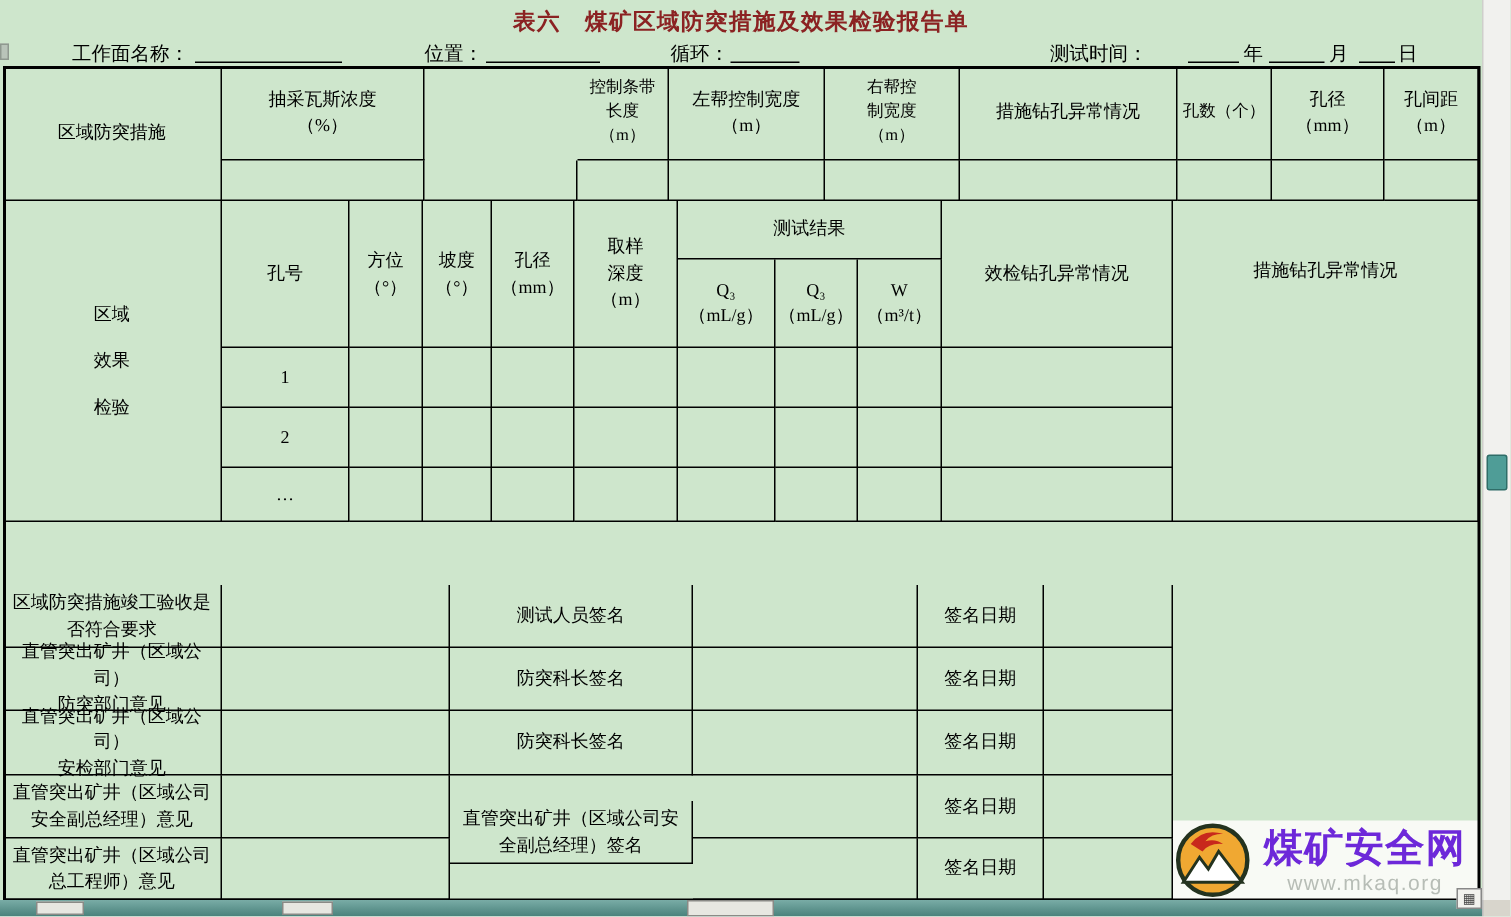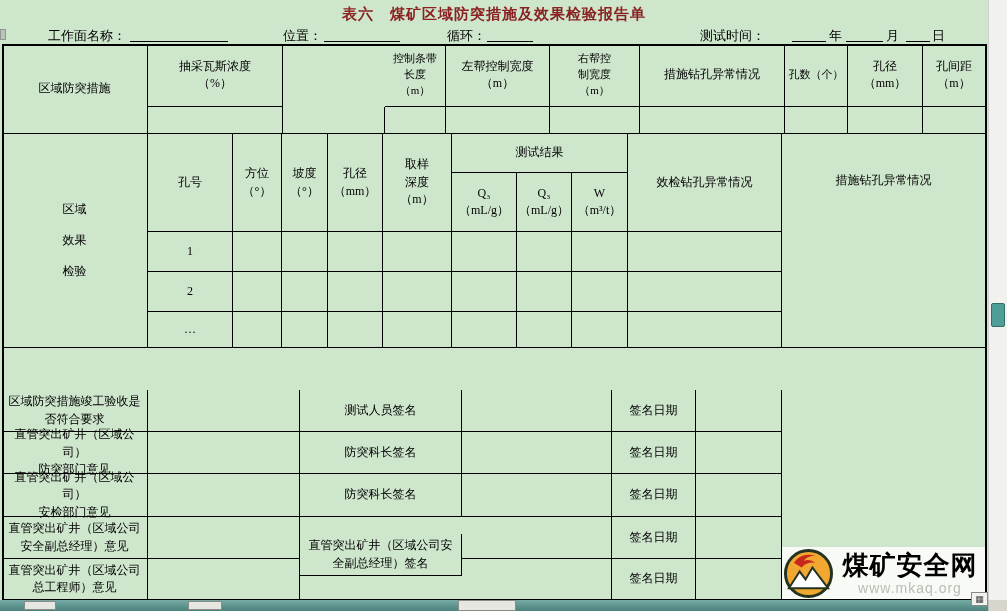--- a/index.html
+++ b/index.html
@@ -16,21 +16,21 @@
   .c.left{justify-content:flex-start;text-align:left;}
   .c.top{align-items:flex-start;}
   .c.s11{font-size:11px;}
   .c.tall{line-height:2.6;}
   .outer{position:absolute;left:2px;top:44px;width:985px;height:557px;
          border:2px solid #000;box-sizing:border-box;pointer-events:none;z-index:4;}
   
   .wm{position:absolute;left:782px;top:547px;width:204px;height:53px;background:#f8faf5;z-index:3;}
   .wm-logo{position:absolute;left:1px;top:1px;width:51px;height:51px;}
   .wm-name{position:absolute;left:54px;top:1px;width:148px;text-align:center;font-size:26px;
-           font-weight:bold;color:#000000;letter-spacing:1px;}
+           font-weight:bold;color:#6d28d9;letter-spacing:1px;}
   .wm-url{position:absolute;left:54px;top:33px;width:148px;text-align:center;font-size:14px;
           color:#b7bdb6;letter-spacing:1px;font-family:"Liberation Sans",sans-serif;}
   
   .vscroll{position:absolute;left:988px;top:0;width:19px;height:611px;background:#f1f1ee;
            border-left:1px solid #cfcfcb;box-sizing:border-box;z-index:5;}
   .vthumb{position:absolute;left:991px;top:303px;width:14px;height:24px;background:#4f9d97;
           border:1px solid #2f6d68;border-radius:2px;box-sizing:border-box;z-index:6;}
   .hbar{position:absolute;left:0;top:600px;width:988px;height:11px;
         background:linear-gradient(#79aca6,#49817b);z-index:5;}
   .hbtn{position:absolute;background:#e7e7e1;border:1px solid #8a8a86;box-sizing:border-box;z-index:6;}

